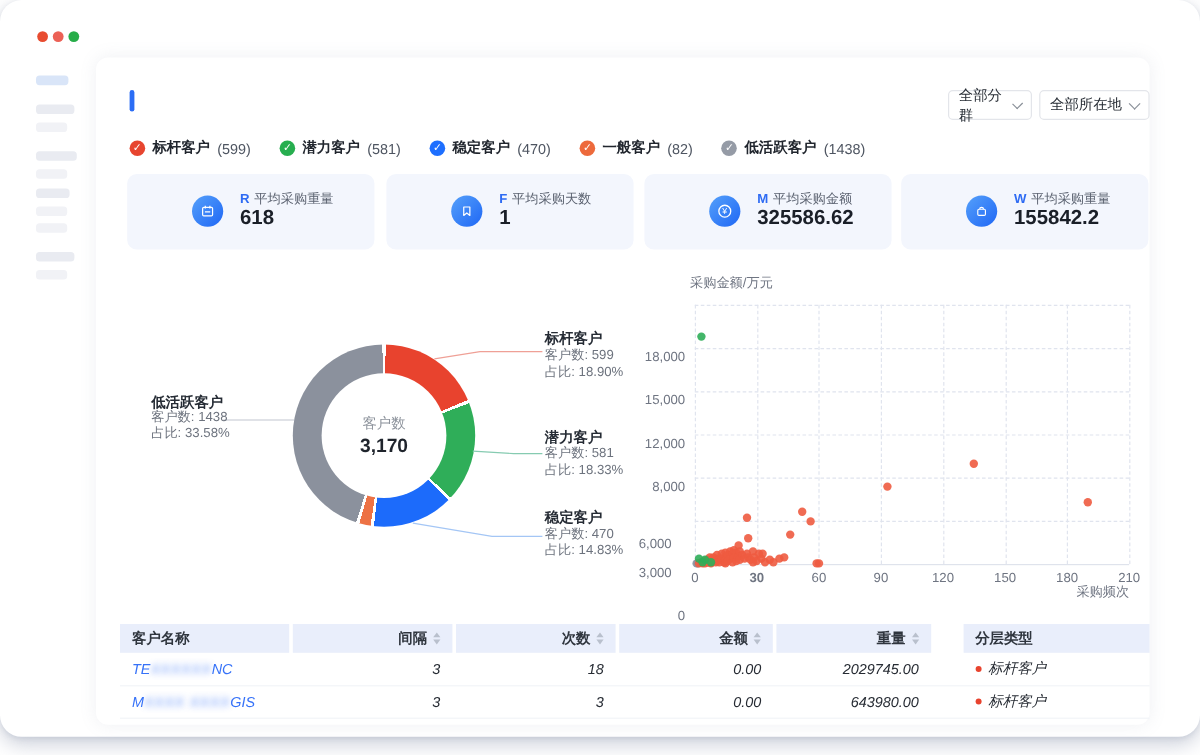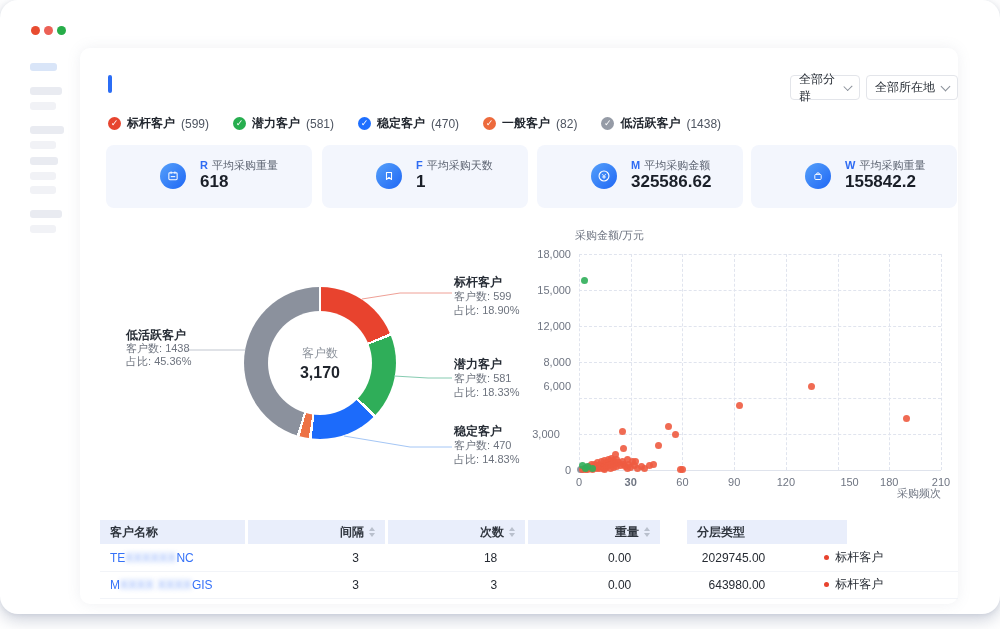--- a/index.html
+++ b/index.html
@@ -42,34 +42,34 @@
   .hole-val{font-size:16px;font-weight:bold;color:#1f242c;}
   .anno{position:absolute;width:110px;line-height:14px;}
   .anno .t{font-size:12px;font-weight:600;color:#262c35;}
   .anno .d{font-size:11px;color:#6d737e;}
   .anno-left{line-height:13px;}
   
   .scatter-area{position:absolute;left:499px;top:206px;width:362px;height:216px;border-bottom:1px solid #dfe3ec;overflow:visible;}
   .vgrid{position:absolute;top:0;bottom:0;width:0;border-left:1px dashed #e0e4ee;}
   .hgrid{position:absolute;left:0;right:0;height:0;border-top:1px dashed #e0e4ee;}
   .xtick{position:absolute;top:222px;width:30px;text-align:center;font-size:11px;color:#6f7582;}
-  .ytick{position:absolute;left:-58px;width:50px;text-align:right;font-size:11px;color:#6f7582;}
+  .ytick{position:absolute;left:-58px;width:50px;text-align:right;font-size:11px;color:#6f7582;margin-top:44px;}
   .pt{position:absolute;width:7px;height:7px;border-radius:50%;opacity:.9;}
   .axis-title{position:absolute;font-size:11px;color:#6f7582;}
   
   .tbl-header{position:absolute;left:20px;top:472px;width:858px;height:24px;display:flex;gap:3px;}
   .th{background:#e9eefb;display:flex;align-items:center;font-size:12px;color:#2f353e;font-weight:bold;
     padding:0 10px;box-sizing:border-box;}
   .th.num,.td.num{justify-content:flex-end;text-align:center;}
   .sort{display:inline-flex;flex-direction:column;gap:2px;margin-left:5px;}
   .sort i{display:block;width:0;height:0;border-left:3.5px solid transparent;border-right:3.5px solid transparent;}
   .sort .up{border-bottom:4px solid #b9c0cd;}
   .sort .dn{border-top:4px solid #b9c0cd;}
-  .tbl-row{position:absolute;left:20px;width:858px;height:27px;display:flex;gap:15px;align-items:center;
-    border-bottom:1px solid #f2f4f8;}
+  .tbl-row{position:absolute;left:20px;width:858px;height:27px;display:flex;gap:3px;align-items:center;
+    border-bottom:1px solid #f2f4f8;font-style:italic;}
   .td{font-size:12px;color:#262b33;padding:0 10px;box-sizing:border-box;display:flex;align-items:center;}
   .c1{width:145px;} .c2{width:137px;} .c3{width:137px;} .c4{width:132px;} .c5{width:132px;} .c6{width:160px;margin-left:24px;}
   .link{color:#3672f8;cursor:pointer;}
   .masked{filter:blur(2.6px);opacity:.7;letter-spacing:.5px;}
   .type-dot{width:5px;height:5px;border-radius:50%;margin-right:6px;}
   svg{display:block;}
 </style>
 </head>
 <body>
 
@@ -201,46 +201,46 @@
       <div class="d"><span>占比: </span><span>18.33%</span></div>
     </div>
     <div class="anno" style="left:374px;top:376px;">
       <div class="t">稳定客户</div>
       <div class="d"><span>客户数: </span><span>470</span></div>
       <div class="d"><span>占比: </span><span>14.83%</span></div>
     </div>
     <div class="anno anno-left" style="left:46px;top:281px;">
       <div class="t">低活跃客户</div>
       <div class="d"><span>客户数: </span><span>1438</span></div>
-      <div class="d"><span>占比: </span><span>45.36%</span></div>
+      <div class="d"><span>占比: </span><span>33.58%</span></div>
     </div>
 
     <div class="axis-title" style="left:495px;top:180px;">采购金额/万元</div>
     <div class="scatter-area">
         <div class="vgrid" style="left: 0px;"></div>
         <div class="xtick" style="left: -15px;">0</div>
         <div class="vgrid" style="left: 51.7143px;"></div>
         <div class="xtick" style="left: 36.7143px; font-weight: bold;">30</div>
         <div class="vgrid" style="left: 103.429px;"></div>
         <div class="xtick" style="left: 88.4286px;">60</div>
         <div class="vgrid" style="left: 155.143px;"></div>
         <div class="xtick" style="left: 140.143px;">90</div>
         <div class="vgrid" style="left: 206.857px;"></div>
         <div class="xtick" style="left: 191.857px;">120</div>
         <div class="vgrid" style="left: 258.571px;"></div>
-        <div class="xtick" style="left: 243.571px; margin-left: 12px;">150</div>
+        <div class="xtick" style="left: 243.571px;">150</div>
         <div class="vgrid" style="left: 310.286px;"></div>
         <div class="xtick" style="left: 295.286px;">180</div>
         <div class="vgrid" style="left: 362px;"></div>
         <div class="xtick" style="left: 347px;">210</div>
         <div class="ytick" style="top: 210px;">0</div>
         <div class="hgrid" style="top: 180px;"></div>
         <div class="ytick" style="top: 174px; text-align: center;">3,000</div>
         <div class="hgrid" style="top: 144px;"></div>
-        <div class="ytick" style="top: 126px;">6,000</div>
+        <div class="ytick" style="top: 150px; text-align: center;">6,000</div>
         <div class="hgrid" style="top: 108px;"></div>
         <div class="ytick" style="top: 102px;">8,000</div>
         <div class="hgrid" style="top: 72px;"></div>
         <div class="ytick" style="top: 66px;">12,000</div>
         <div class="hgrid" style="top: 36px;"></div>
         <div class="ytick" style="top: 30px;">15,000</div>
         <div class="hgrid" style="top: 0px;"></div>
         <div class="ytick" style="top: -6px;">18,000</div>
         <div class="pt" style="left: -2.12095px; top: 211.66px; background: rgb(139, 145, 157);"></div>
         <div class="pt" style="left: -0.914286px; top: 212.02px; background: rgb(139, 145, 157);"></div>
@@ -330,20 +330,27 @@
             <i class="dn"></i>
           </span>
         </div>
       <div class="th c3 num">
           <span>次数</span>
           <span class="sort">
             <i class="up"></i>
             <i class="dn"></i>
           </span>
         </div>
+      <div class="th c4 num">
+          <span>金额</span>
+          <span class="sort">
+            <i class="up"></i>
+            <i class="dn"></i>
+          </span>
+        </div>
       <div class="th c5 num">
           <span>重量</span>
           <span class="sort">
             <i class="up"></i>
             <i class="dn"></i>
           </span>
         </div>
       <div class="th c6">
           <span>分层类型</span>
         </div>

